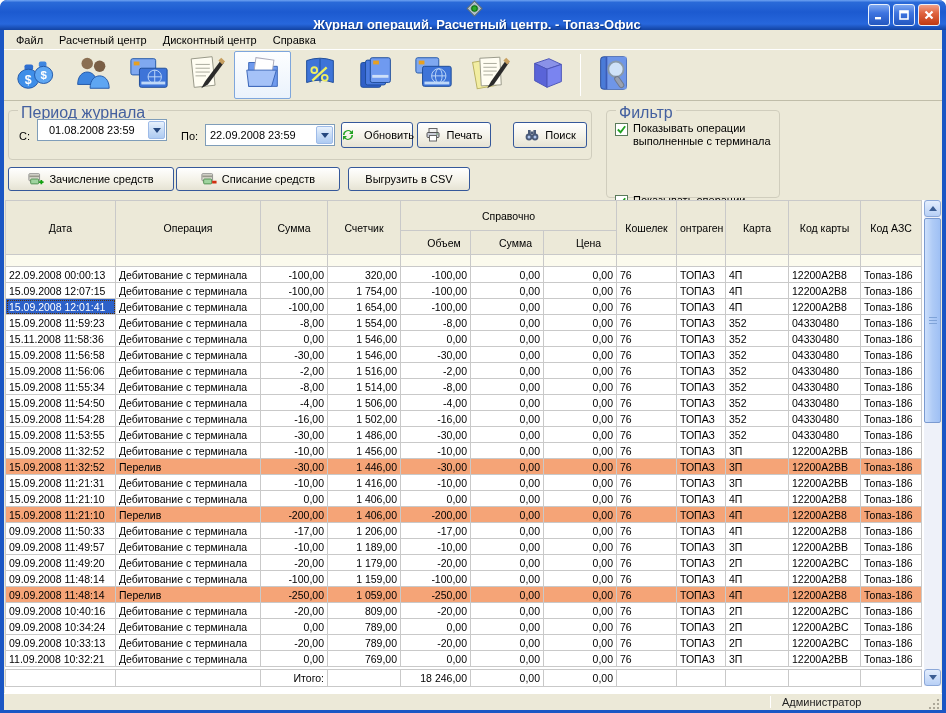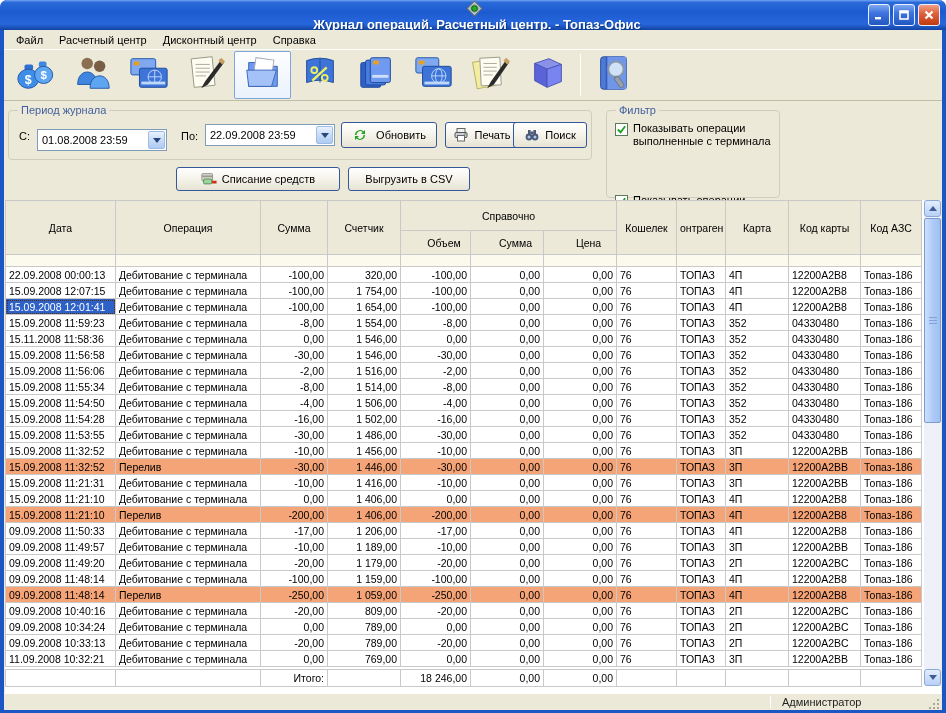--- a/index.html
+++ b/index.html
@@ -30,21 +30,21 @@
     border-top:1px solid #FFFFFF; border-bottom:1px solid #C0BDA9;
     display:flex; align-items:center; padding:1px 2px; }
   .tool-btn { width:57px; height:48px; display:flex; align-items:center; justify-content:center; border:1px solid transparent; border-radius:2px; }
   .tool-btn.active { background:linear-gradient(180deg,#FDFEFF,#EAF2FC); border:1px solid #7EA6DC; }
   .tool-btn svg { width:42px; height:42px; }
   .tool-sep { width:1px; height:42px; background:#ACA899; border-right:1px solid #fff; margin:0 4px; }
 
   .controls { position:absolute; left:0; top:71px; right:0; height:99px; }
 
   .groupbox { position:absolute; border:1px solid #D0CDBD; border-radius:4px; }
-  .groupbox-label { position:absolute; top:-7px; left:9px; background:#ECE9D8; padding:0 3px; font-size:11px; color:#44609F; }
+  .groupbox-label { position:absolute; top:-7px; left:9px; background:#ECE9D8; padding:0 3px; font-size:16px; color:#44609F; }
 
   .gb-period { left:4px; top:9px; width:584px; height:50px; }
   .gb-filter { left:602px; top:9px; width:174px; height:88px; }
 
   .field-label { position:absolute; font-size:11px; color:#000; }
   .combo { position:absolute; height:22px; width:130px; border:1px solid #7F9DB9; background:#fff; display:flex; }
   .combo-value { flex:1; font-size:11px; padding:4px 3px 0 4px; white-space:nowrap; overflow:hidden; }
   .combo-arrow { width:17px; margin:1px; border:1px solid #9EBBE8; border-radius:2px;
     background:linear-gradient(180deg,#E9F2FD,#CBDEF6 45%,#AECBF2); display:flex; align-items:center; justify-content:center; }
   .combo-arrow i { width:0; height:0; border-left:4px solid transparent; border-right:4px solid transparent; border-top:5px solid #25477E; }
@@ -238,41 +238,41 @@
               <rect x="25" y="25" width="5" height="13" rx="2.5" transform="rotate(-35 27.5 31.5)" fill="#98A0B0" stroke="#707888"></rect>
             </svg></span>
         </div>
       </div>
 
     <div class="controls">
 
       <div class="groupbox gb-period">
         <span class="groupbox-label">Период журнала</span>
         <span class="field-label" style="left:10px; top:19px;">С:</span>
-        <div class="combo" style="left:28px; top:18px;">
+        <div class="combo" style="left:28px; top:8px;padding-left:7px;">
           <span class="combo-value">01.08.2008 23:59</span>
           <span class="combo-arrow">
               <i></i>
             </span>
         </div>
         <span class="field-label" style="left:172px; top:19px;">По:</span>
         <div class="combo" style="left:196px; top:13px;">
           <span class="combo-value">22.09.2008 23:59</span>
           <span class="combo-arrow">
               <i></i>
             </span>
         </div>
-        <div class="xp-btn" style="left:332px; top:11px; width:96px;gap:8px;">
+        <div class="xp-btn" style="left:332px; top:11px; width:72px;gap:8px;">
           <svg viewBox="0 0 16 16">
               <path d="M3 8a5 5 0 0 1 8.5-3.5L13 3v4H9l1.6-1.6A3.4 3.4 0 0 0 4.6 8z" fill="#21A121"></path>
               <path d="M13 8a5 5 0 0 1-8.5 3.5L3 13V9h4L5.4 10.6A3.4 3.4 0 0 0 11.4 8z" fill="#21A121"></path>
             </svg>
           <span>Обновить</span>
         </div>
-        <div class="xp-btn" style="left:436px; top:11px; width:74px;">
+        <div class="xp-btn" style="left:408px; top:11px; width:74px;">
           <svg viewBox="0 0 16 16">
               <rect x="4" y="1.5" width="8" height="4" fill="#F0F0F0" stroke="#666"></rect>
               <rect x="2" y="5.5" width="12" height="5" rx="1" fill="#C9CCD8" stroke="#555"></rect>
               <rect x="4.5" y="8.5" width="7" height="5.5" fill="#FFF" stroke="#666"></rect>
               <circle cx="12" cy="7" r="0.8" fill="#4A8A4A"></circle>
             </svg>
           <span>Печать</span>
         </div>
         <div class="xp-btn" style="left:504px; top:11px; width:74px;">
           <svg viewBox="0 0 16 16">
@@ -301,20 +301,29 @@
         <div class="cb-row" style="top:47px;margin-top:36px;">
           <span class="checkbox">
             <svg viewBox="0 0 12 12" width="11" height="11">
                 <path d="M2 6 L5 9 L10 2.5" fill="none" stroke="#21A121" stroke-width="2"></path>
               </svg>
           </span>
           <span class="cb-label">Показывать операции выполненные из офиса</span>
         </div>
       </div>
 
+      <div class="xp-btn" style="left:4px; top:66px; width:166px; height:24px;">
+        <svg viewBox="0 0 18 16">
+            <rect x="1" y="2" width="12" height="8" rx="1" fill="#DDDDD2" stroke="#888"></rect>
+            <rect x="1.5" y="4" width="11" height="2" fill="#98988C"></rect>
+            <rect x="3" y="8" width="9" height="5.5" rx="1" fill="#9FD49F" stroke="#4A8A4A"></rect>
+            <path d="M12.5 11.5 h5 M15 9 v5" stroke="#0FA00F" stroke-width="2"></path>
+          </svg>
+        <span>Зачисление средств</span>
+      </div>
       <div class="xp-btn" style="left:344px; top:66px; width:122px; height:24px;">
         <span>Выгрузить в CSV</span>
       </div>
       <div class="xp-btn" style="left:172px; top:66px; width:164px; height:24px;">
         <svg viewBox="0 0 18 16">
             <rect x="1" y="2" width="12" height="8" rx="1" fill="#DDDDD2" stroke="#888"></rect>
             <rect x="1.5" y="4" width="11" height="2" fill="#98988C"></rect>
             <rect x="3" y="8" width="9" height="5.5" rx="1" fill="#9FD49F" stroke="#4A8A4A"></rect>
             <path d="M12.5 11.5 h5" stroke="#D03010" stroke-width="3"></path>
           </svg>

